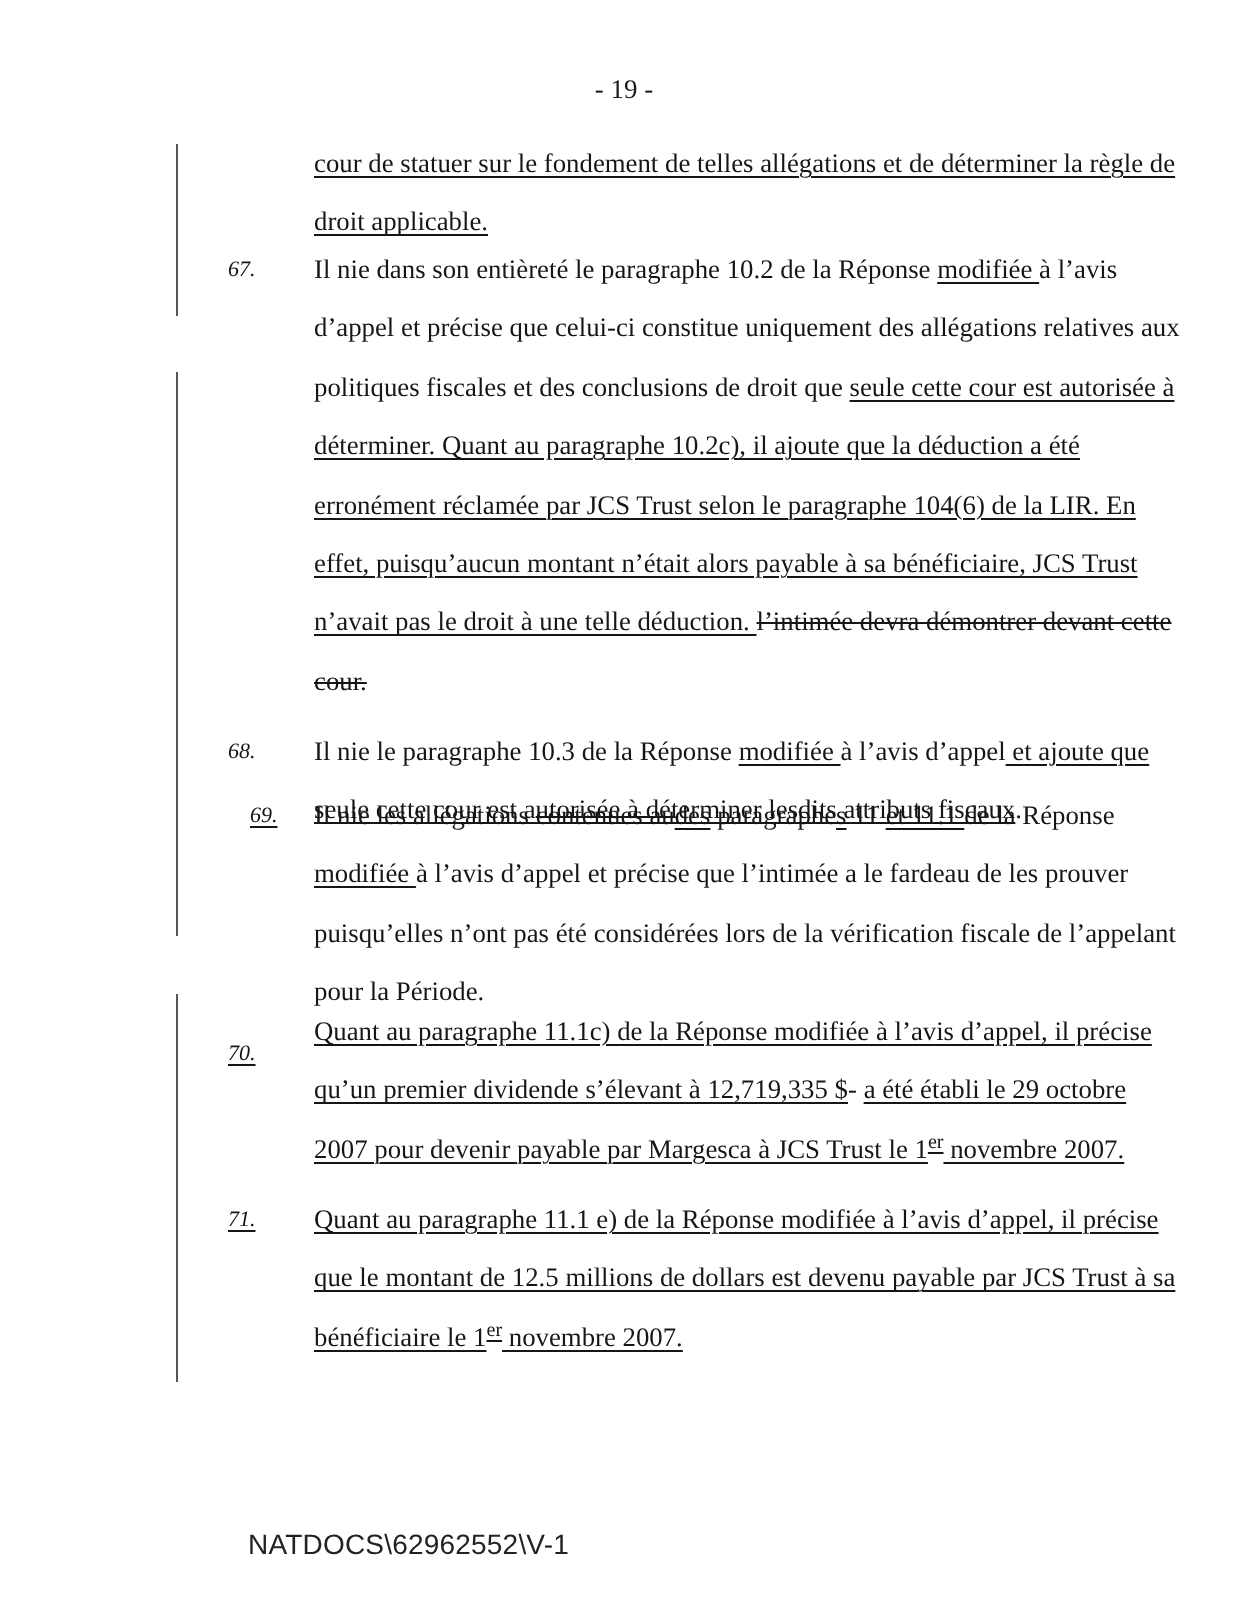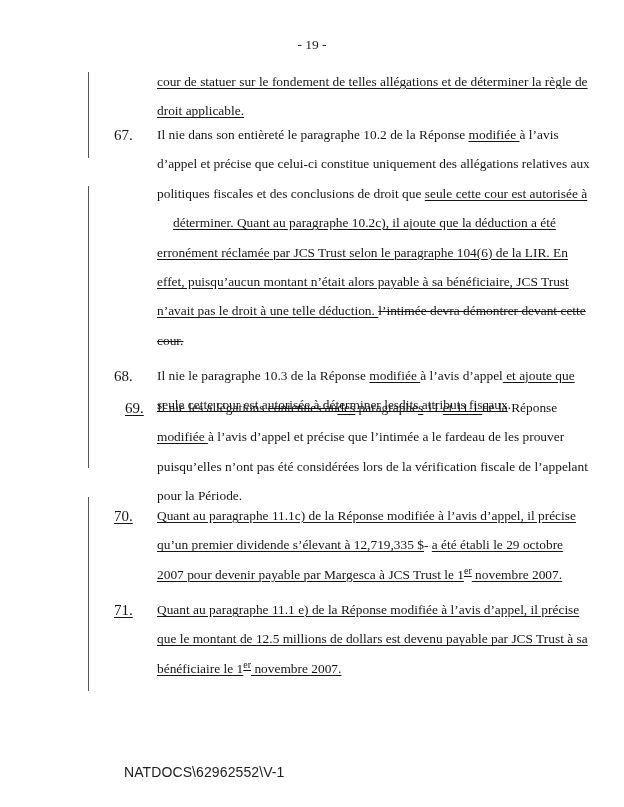--- a/index.html
+++ b/index.html
@@ -33,24 +33,25 @@
     .line {
       position: absolute;
       font-size: 13.4px;
       line-height: 16px;
       white-space: nowrap;
       color: #161616;
       text-align: center;
     }
     .num {
       position: absolute;
-      font-size: 15px;
+      font-size: 11px;
       line-height: 16px;
       white-space: nowrap;
       color: #161616;
+      font-style: italic;
     }
     .ins { text-decoration: underline; text-decoration-thickness: 1px; text-underline-offset: 2px; }
     .del { text-decoration: line-through; text-decoration-thickness: 1px; }
     .sup { font-size: 10px; vertical-align: 5px; line-height: 0; }
     .footer {
       position: absolute;
       top: 764px;
       left: 124px;
       font-family: "Liberation Sans", "DejaVu Sans", sans-serif;
       font-size: 14px;
@@ -68,34 +69,34 @@
   <div class="change-bar" style="top:186px;height:282px;"></div>
   <div class="change-bar" style="top:497px;height:194px;"></div>
 
   <div id="body-text">
       <div class="line" style="left: 157px; top: 74px;"><span class="ins">cour de statuer sur le fondement de telles allégations et de déterminer la règle de</span></div>
       <div class="line" style="left: 157px; top: 103.4px;"><span class="ins">droit applicable.</span></div>
       <div class="num" style="left: 114px; top: 127px;"><span>67.</span></div>
       <div class="line" style="left: 157px; top: 127px;"><span>Il nie dans son entièreté le paragraphe 10.2 de la Réponse </span><span class="ins">modifiée </span><span>à l’avis</span></div>
       <div class="line" style="left: 157px; top: 156.4px;"><span>d’appel et précise que celui-ci constitue uniquement des allégations relatives aux</span></div>
       <div class="line" style="left: 157px; top: 185.8px;"><span>politiques fiscales et des conclusions de droit que </span><span class="ins">seule cette cour est autorisée à</span></div>
-      <div class="line" style="left: 157px; top: 215.2px; margin-left: 16px;"><span class="ins">déterminer. Quant au paragraphe 10.2c), il ajoute que la déduction a été</span></div>
+      <div class="line" style="left: 157px; top: 215.2px;"><span class="ins">déterminer. Quant au paragraphe 10.2c), il ajoute que la déduction a été</span></div>
       <div class="line" style="left: 157px; top: 244.6px;"><span class="ins">erronément réclamée par JCS Trust selon le paragraphe 104(6) de la LIR. En</span></div>
       <div class="line" style="left: 157px; top: 274px;"><span class="ins">effet, puisqu’aucun montant n’était alors payable à sa bénéficiaire, JCS Trust</span></div>
       <div class="line" style="left: 157px; top: 303.4px;"><span class="ins">n’avait pas le droit à une telle déduction. </span><span class="del">l’intimée devra démontrer devant cette</span></div>
       <div class="line" style="left: 157px; top: 332.8px;"><span class="del">cour.</span></div>
       <div class="num" style="left: 114px; top: 368px;"><span>68.</span></div>
       <div class="line" style="left: 157px; top: 368px;"><span>Il nie le paragraphe 10.3 de la Réponse </span><span class="ins">modifiée </span><span>à l’avis d’appel</span><span class="ins"> et ajoute que</span></div>
       <div class="line" style="left: 157px; top: 397.4px;"><span class="ins">seule cette cour est autorisée à déterminer lesdits attributs fiscaux</span><span>.</span></div>
       <div class="num" style="left: 114px; top: 400px; margin-left: 11px;"><span class="ins" style="display: inline-block; width: 40px;">69.</span></div>
       <div class="line" style="left: 157px; top: 400px;"><span>Il nie les allégations </span><span class="del">contenues au</span><span class="ins">des</span><span> paragraphe</span><span class="ins">s</span><span> 11 </span><span class="ins">et 11.1 </span><span>de la Réponse</span></div>
       <div class="line" style="left: 157px; top: 429.4px;"><span class="ins">modifiée </span><span>à l’avis d’appel et précise que l’intimée a le fardeau de les prouver</span></div>
       <div class="line" style="left: 157px; top: 458.8px;"><span>puisqu’elles n’ont pas été considérées lors de la vérification fiscale de l’appelant</span></div>
       <div class="line" style="left: 157px; top: 488.2px;"><span>pour la Période.</span></div>
-      <div class="num" style="left: 114px; top: 508px;"><span class="ins" style="display: inline-block; width: 40px;">70.</span></div>
+      <div class="num" style="left: 114px; top: 508px;"><span class="ins" style="display: inline-block; width: 40px; margin-top: 11px;">70.</span></div>
       <div class="line" style="left: 157px; top: 508px;"><span class="ins">Quant au paragraphe 11.1c) de la Réponse modifiée à l’avis d’appel, il précise</span></div>
       <div class="line" style="left: 157px; top: 537.4px;"><span class="ins">qu’un premier dividende s’élevant à 12,719,335 $</span><span>- </span><span class="ins">a été établi le 29 octobre</span></div>
       <div class="line" style="left: 157px; top: 566.8px;"><span class="ins">2007 pour devenir payable par Margesca à JCS Trust le 1</span><span class="ins sup">er</span><span class="ins"> novembre 2007.</span></div>
       <div class="num" style="left: 114px; top: 602px;"><span class="ins" style="display: inline-block; width: 40px;">71.</span></div>
       <div class="line" style="left: 157px; top: 602px;"><span class="ins">Quant au paragraphe 11.1 e) de la Réponse modifiée à l’avis d’appel, il précise</span></div>
       <div class="line" style="left: 157px; top: 631.4px;"><span class="ins">que le montant de 12.5 millions de dollars est devenu payable par JCS Trust à sa</span></div>
       <div class="line" style="left: 157px; top: 660.8px;"><span class="ins">bénéficiaire le 1</span><span class="ins sup">er</span><span class="ins"> novembre 2007.</span></div>
     </div>
 
   <div class="footer">NATDOCS\62962552\V-1</div>

